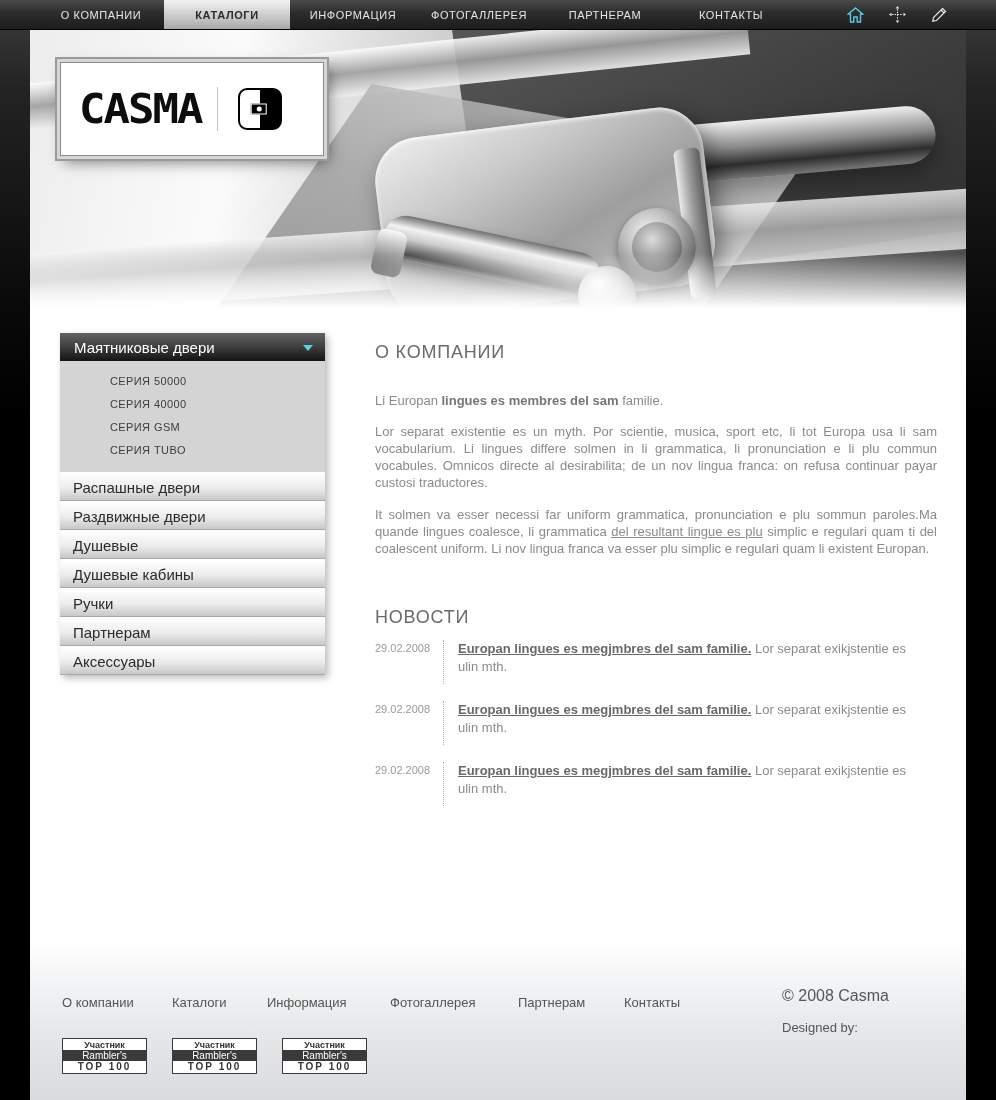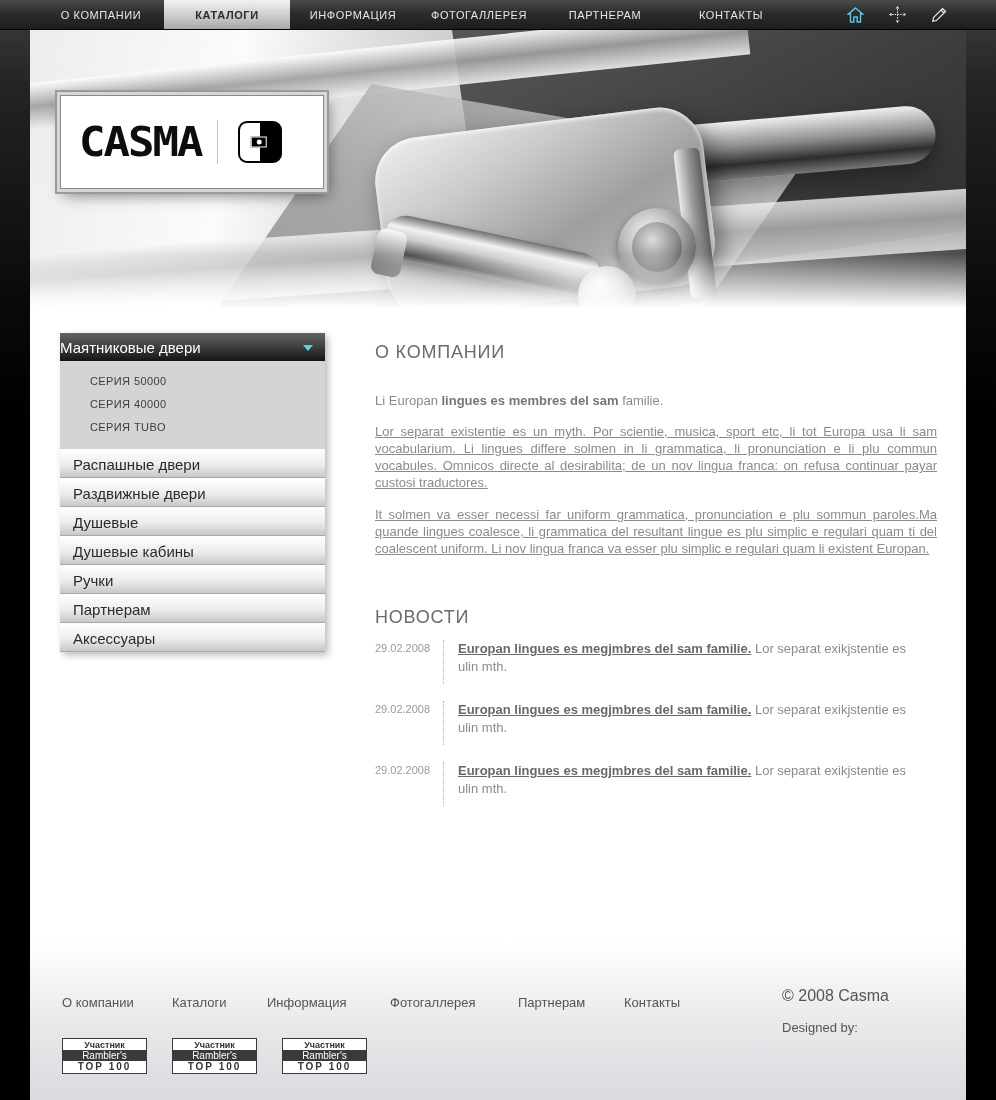--- a/index.html
+++ b/index.html
@@ -104,21 +104,21 @@
     left:548px; top:236px; width:58px; height:58px; border-radius:50%;
     background:radial-gradient(circle at 36% 30%,#fcfcfc 0%,#d2d2d2 40%,#8d8d8d 75%,#555 100%);
     box-shadow:2px 5px 10px rgba(0,0,0,.45);
   }
   .shp.fade-bottom {
     left:0; bottom:0; width:100%; height:64px;
     background:linear-gradient(180deg,rgba(255,255,255,0),#ffffff 85%);
   }
   
   .logo-box {
-    position:absolute; left:30px; top:65px; width:264px; height:94px;
+    position:absolute; left:30px; top:32px; width:264px; height:94px;
     background:#fff;
     border:1px solid #8a8a8a;
     box-shadow:0 0 0 3px #d6d6d6, 0 0 0 5px #9a9a9a, 4px 6px 14px rgba(0,0,0,.5);
     display:flex; align-items:center; padding:0 18px; cursor:pointer;
   }
   .logo-word {
     font-family:"DejaVu Sans Mono", monospace;
     font-weight:bold; font-size:44px; color:#0d0d0d; letter-spacing:-2px;
     line-height:1; transform:scaleY(.92);
   }
@@ -132,53 +132,53 @@
     position:absolute; left:50%; top:50%; transform:translate(-58%,-50%);
     width:16px; height:11px; background:#000; border:1px solid #fff;
     display:flex; align-items:center; justify-content:center;
   }
   .logo-door .latch::after { content:""; width:5px; height:5px; border-radius:50%; background:#fff; }
   
   .main { position:relative; flex:1; background:#fff; }
   
   .sidebar { position:absolute; left:30px; top:15px; width:265px; box-shadow:3px 3px 7px rgba(0,0,0,.28); }
   .side-head {
-    height:28px; display:flex; align-items:center; 
+    height:28px; display:flex; align-items:center; padding-left:14px;
     background:linear-gradient(180deg,#636363 0%,#3e3e3e 50%,#141414 100%);
     color:#fff; font-size:15px; cursor:pointer; position:relative;
   }
   .side-head .arr {
     position:absolute; right:12px; top:12px; width:0; height:0;
     border-left:5px solid transparent; border-right:5px solid transparent;
     border-top:6px solid #55d6e0;
   }
   .side-sub { background:#d4d4d4; padding:9px 0 10px; }
   .side-sub-item {
     height:23px; line-height:23px; padding-left:30px;
     font-size:11px; letter-spacing:.4px; color:#3d3d3d; cursor:pointer;
     text-transform:uppercase;
+    margin-left:20px;
   }
   .side-item {
     height:29px; line-height:29px; padding-left:13px;
     font-size:15px; color:#2b2b2b; cursor:pointer;
     background:linear-gradient(180deg,#ffffff 0%,#ececec 55%,#c8c8c8 100%);
     border-top:1px solid #fdfdfd; border-bottom:1px solid #a9a9a9;
   }
   
   .content { position:absolute; left:345px; top:24px; width:562px; }
   .sec-title {
     font-size:18px; font-weight:normal; color:#6b6b6b; letter-spacing:.8px;
     text-transform:uppercase;
   }
   .about-intro { margin-top:30px; font-size:13px; color:#8b8b8b; }
   .about-intro b { color:#767676; }
   .para {
     margin-top:15px; font-size:13px; line-height:17px; color:#8b8b8b;
     text-align:justify;
-    text-decoration:underline;
   }
   .para a { color:#8b8b8b; text-decoration:underline; cursor:pointer; }
   .news-title { margin-top:50px; }
   .news-list { margin-top:12px; }
   .news-item { display:flex; margin-bottom:17px; min-height:44px; }
   .news-date { width:62px; flex:none; font-size:11px; color:#9a9a9a; padding-top:2px; }
   .news-sep { flex:none; border-left:1px dotted #b0b0b0; margin:0 14px 0 6px; }
   .news-body { font-size:13px; line-height:18px; color:#8b8b8b; width:462px; }
   .news-body a { font-weight:bold; color:#696969; text-decoration:underline; cursor:pointer; }
   
@@ -274,20 +274,21 @@
     <div class="main">
 
       <div class="sidebar">
         <div class="side-head">
           <span>Маятниковые двери</span>
           <span class="arr"></span>
         </div>
         <div class="side-sub">
           <div class="side-sub-item">СЕРИЯ 50000</div>
           <div class="side-sub-item">СЕРИЯ 40000</div>
+          <div class="side-sub-item">СЕРИЯ GSM</div>
           <div class="side-sub-item">СЕРИЯ TUBO</div>
         </div>
         <div class="side-item">Распашные двери</div>
         <div class="side-item">Раздвижные двери</div>
         <div class="side-item">Душевые</div>
         <div class="side-item">Душевые кабины</div>
         <div class="side-item">Ручки</div>
         <div class="side-item">Партнерам</div>
         <div class="side-item">Аксессуары</div>
       </div>

